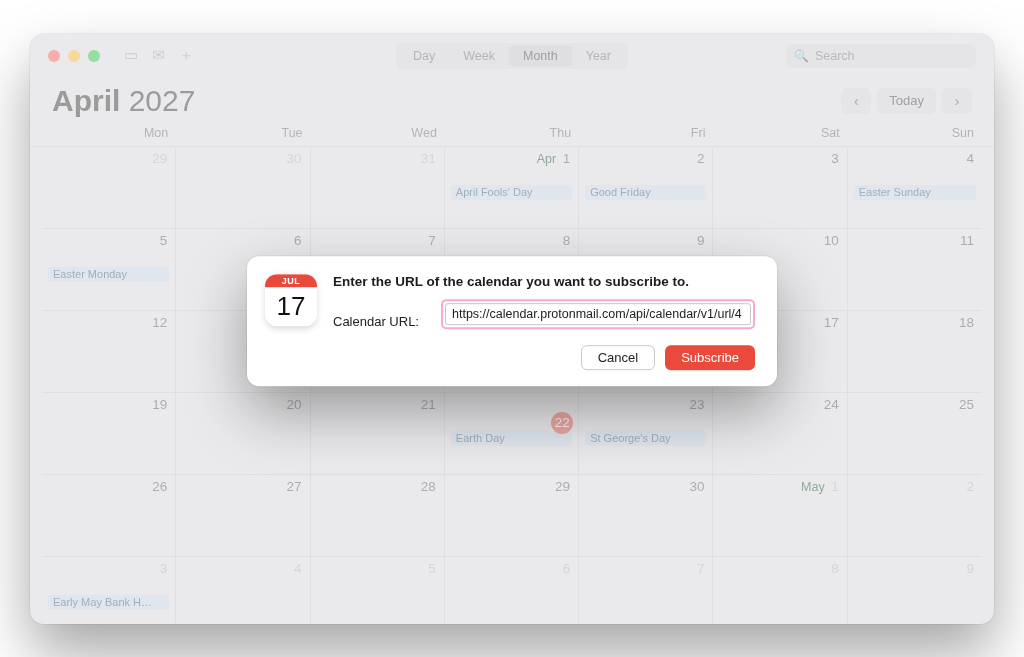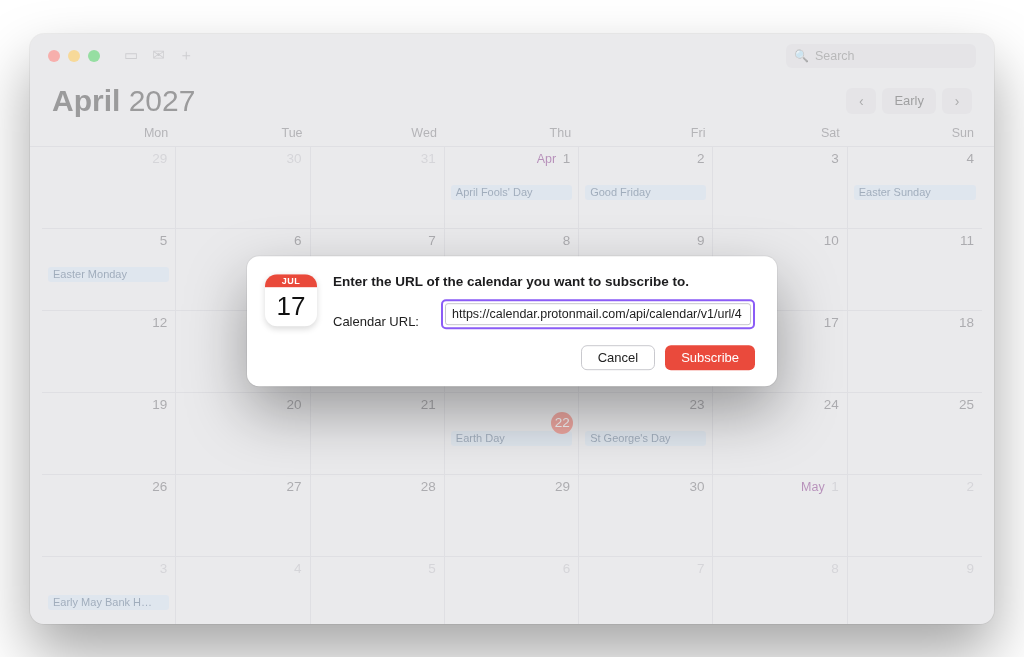--- a/index.html
+++ b/index.html
@@ -111,21 +111,21 @@
     position:relative;
     padding:4px 6px;
     overflow:hidden;
   }
   .cell:nth-child(7n){ border-right:none; }
   .day-num {
     position:absolute; top:4px; right:8px;
     font-size:13.5px; color:#5a5a5f;
   }
   .day-num.other{ color:#b4b4ba; }
-  .day-prefix{font-size:12.5px; color:#701a75; margin-right:3px;}
+  .day-prefix{font-size:12.5px; color:#14532d; margin-right:3px;}
   .day-num.today {
     background:#e74c3c;
     color:#fff;
     width:22px; height:22px;
     border-radius:50%;
     display:inline-flex; align-items:center; justify-content:center;
     right:5px; top:19px;
   }
   .event {
     margin-top:34px;
@@ -172,21 +172,21 @@
   .cal-icon .num{
     flex:1; display:flex; align-items:center; justify-content:center;
     font-size:26px; color:#111; font-weight:400;
   }
   .modal-body{ flex:1; }
   .modal-title{ font-size:13.5px; font-weight:700; color:#1c1c1e; margin-bottom:10px; }
   .url-row{ display:flex; align-items:flex-end; gap:22px; }
   .url-label{ font-size:13px; color:#222; white-space:nowrap; }
   .url-field{
     flex:1;
-    border:2px solid #8b5cf6;
+    border:2px solid #f9a8d4;
     border-radius:5px;
     padding:2px;
     line-height:0;
   }
   .url-field input{
     width:100%;
     border:1px solid #c7c7cc;
     border-radius:3px;
     padding:3px 6px;
     font-size:12.5px;
@@ -217,33 +217,39 @@
     <div class="traffic">
       <div class="dot red"></div>
       <div class="dot yellow"></div>
       <div class="dot green"></div>
     </div>
     <div class="tb-icons">
       <span>▭</span>
       <span>✉</span>
       <span>＋</span>
     </div>
+    <div class="seg" id="seg">
+        <div>Day</div>
+        <div>Week</div>
+        <div class="selected">Month</div>
+        <div>Year</div>
+      </div>
     <div class="search">
       <span class="glass">🔍</span>
       <input type="text" placeholder="Search" style="">
     </div>
   </div>
 
   <div class="header">
     <div class="month-title">
       <b>April</b> <span>2027</span>
     </div>
     <div class="nav">
       <button class="chev">‹</button>
-      <button>Early</button>
+      <button>Today</button>
       <button class="chev">›</button>
     </div>
   </div>
 
   <div class="weekdays" id="weekdays">
       <div>Mon</div>
       <div>Tue</div>
       <div>Wed</div>
       <div>Thu</div>
       <div>Fri</div>

